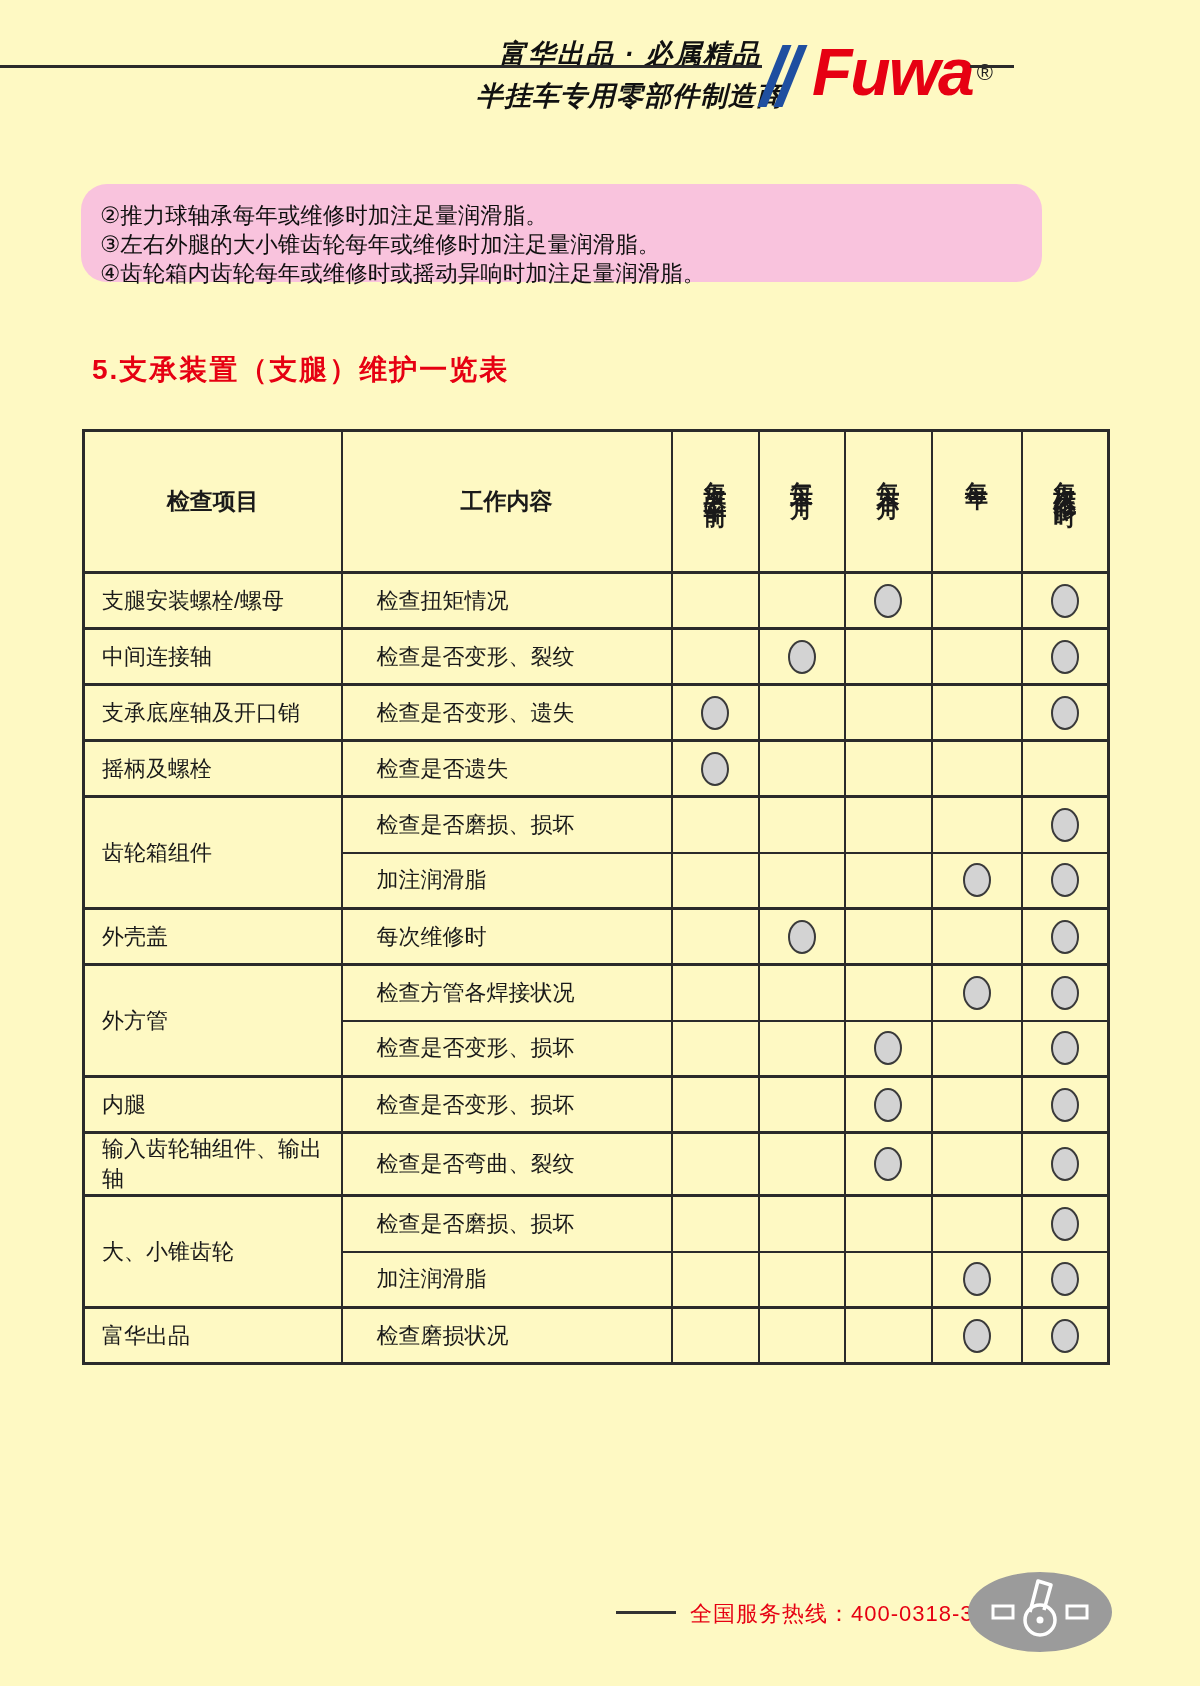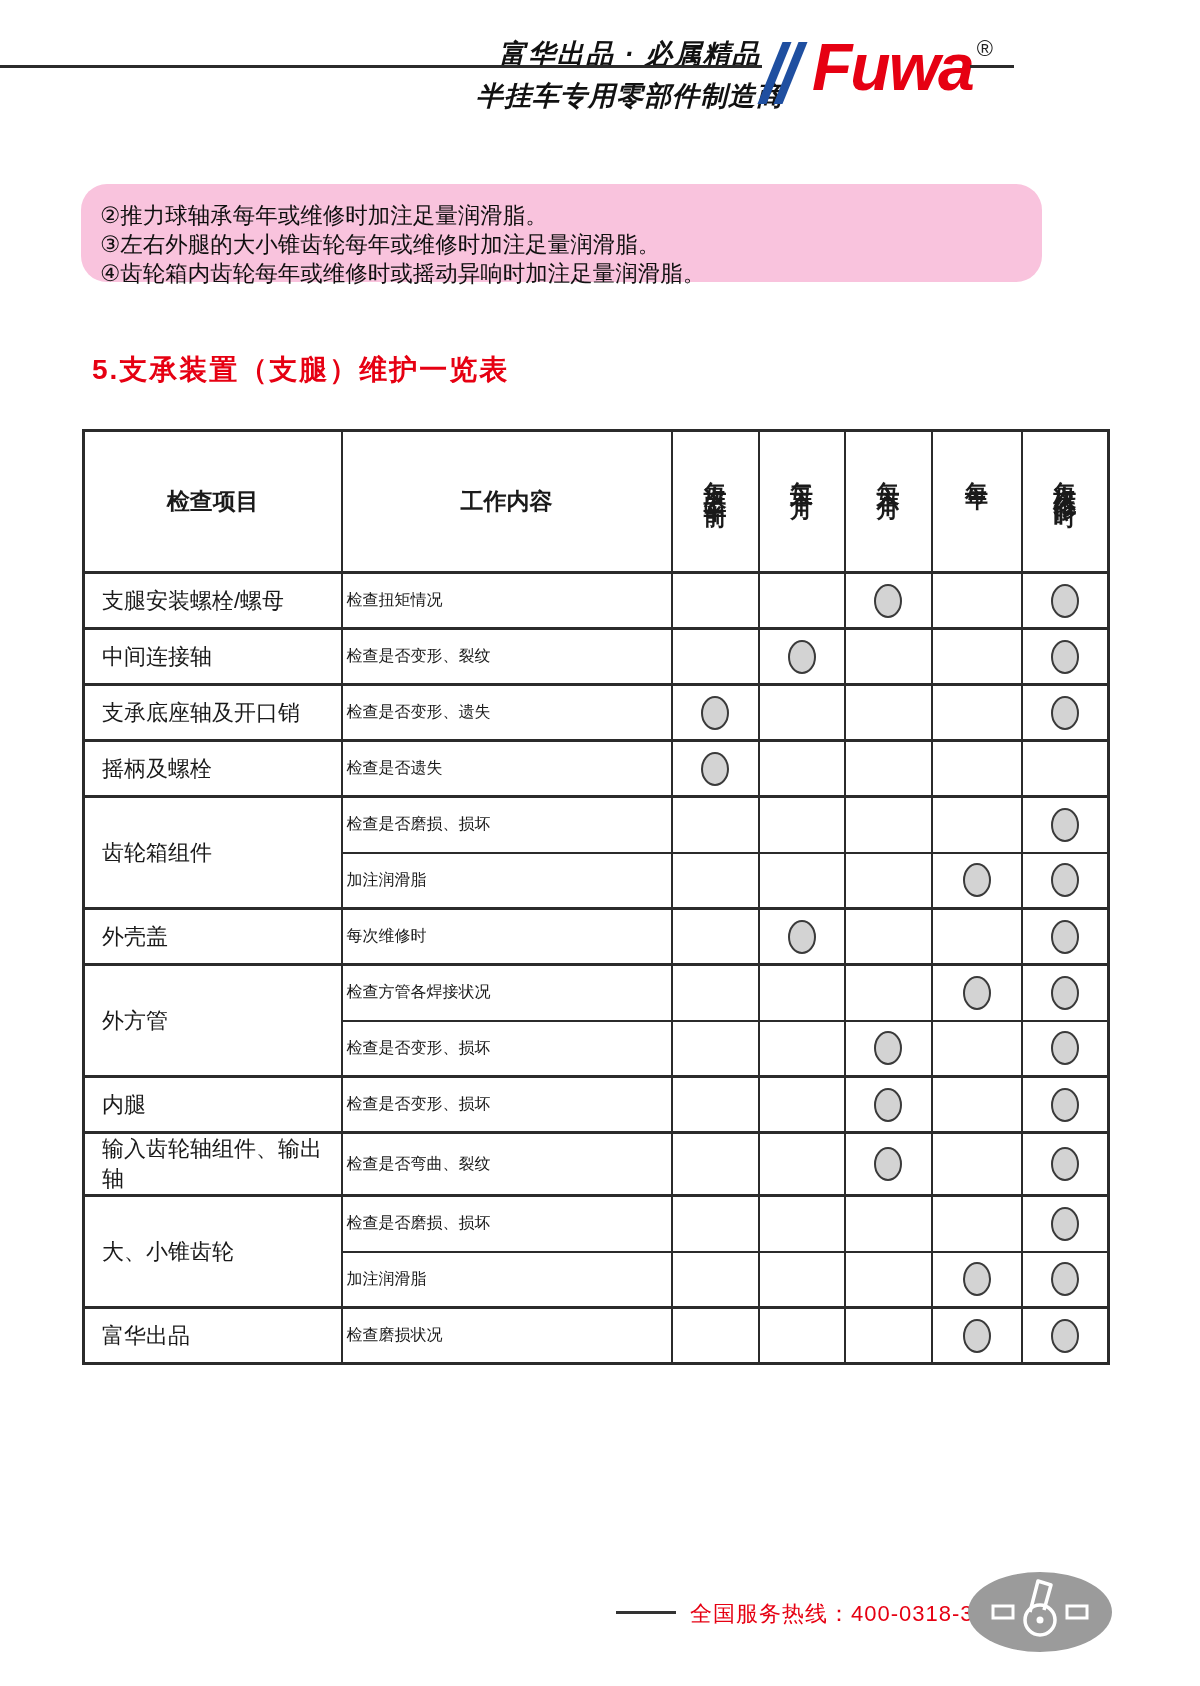--- a/index.html
+++ b/index.html
@@ -1,35 +1,35 @@
 <!DOCTYPE html>
 <html><head>
 <meta charset="utf-8">
 <style>
   * { margin:0; padding:0; box-sizing:border-box; }
   html,body { background:#e8e8e8; }
   .page {
     position:relative; width:1200px; height:1686px; margin:0 auto;
-    background:#ffffff; overflow:hidden;
+    background:#fef9c3; overflow:hidden;
     font-family:"Liberation Sans","DejaVu Sans",sans-serif; color:#1a1a1a;
   }
   
   .slogan-top {
     position:absolute; left:430px; top:36px; width:400px; text-align:center;
     font-size:27px; font-weight:bold; font-style:italic; color:#111;
     letter-spacing:2px; white-space:nowrap;
   }
   .rule-left  { position:absolute; left:0; top:65px; width:762px; height:3px; background:#2b2b2b; }
   .rule-right { position:absolute; left:970px; top:65px; width:44px; height:3px; background:#2b2b2b; }
   .slogan-bottom {
     position:absolute; left:430px; top:78px; width:400px; text-align:center;
     font-size:27px; font-weight:bold; font-style:italic; color:#111;
     letter-spacing:1px; white-space:nowrap;
   }
-  .logo { position:absolute; left:770px; top:34px; height:76px; display:flex; align-items:flex-start; }
+  .logo { position:absolute; left:770px; top:34px; height:76px; display:flex; align-items:center; }
   .logo-stripes { display:flex; margin-top:8px; margin-right:10px; }
   .logo-stripe { width:9px; height:62px; background:#1f4fa0; transform:skewX(-22deg); margin-right:7px; }
   .logo-word {
     font-size:66px; line-height:66px; font-weight:bold; font-style:italic;
     color:#e60012; letter-spacing:-2px;
   }
   .logo-reg { font-size:22px; color:#222; margin-left:4px; margin-top:2px; font-style:normal; }
   
   .notice {
     position:absolute; left:81px; top:184px; width:961px; height:98px;
@@ -53,21 +53,21 @@
     font-weight:bold; font-size:23px; border-bottom:3px solid #2b2b2b;
   }
   .hcell-flat { vertical-align:middle !important; }
   .vtext {
     writing-mode:vertical-rl; text-orientation:upright;
     margin:30px auto 0 auto; letter-spacing:6px; font-size:23px; line-height:1;
   }
   table.maint tbody tr { height:56px; }
   tr.group-start td { border-top:3px solid #2b2b2b; }
   td.item-cell { font-size:22px; padding-left:17px; text-align:left; }
-  td.task-cell { font-size:16px; padding-left:4px; text-align:left; }
+  td.task-cell { font-size:22px; padding-left:34px; text-align:left; }
   td.mark-cell { text-align:center; vertical-align:middle; }
   .mark {
     width:28px; height:34px; border:2px solid #3a3a3a; border-radius:50%;
     background:#d3d3d3; margin:0 auto;
   }
   
   .footer-rule { position:absolute; left:616px; top:1611px; width:60px; height:3px; background:#333; }
   .hotline {
     position:absolute; left:690px; top:1599px; font-size:22px; color:#e60012;
     letter-spacing:1px; white-space:nowrap;

